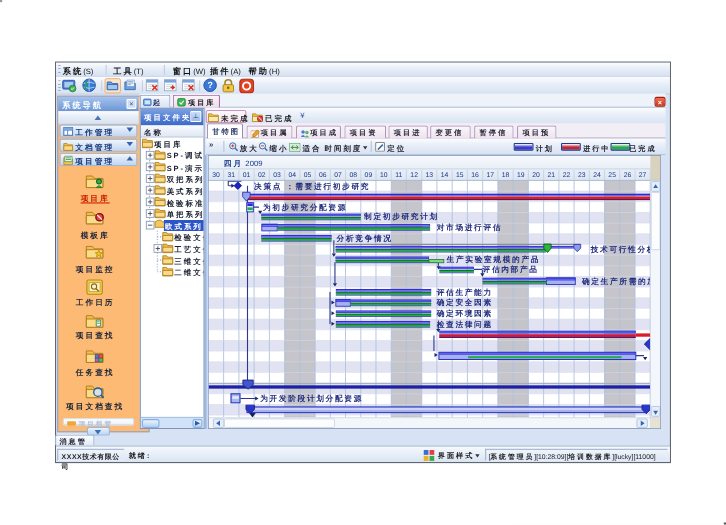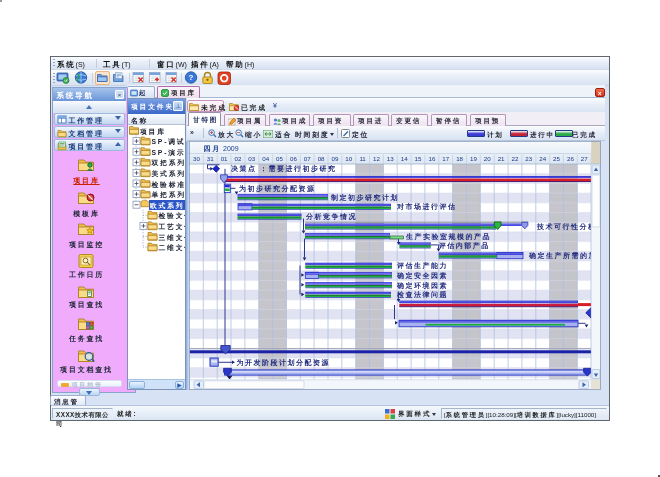--- a/index.html
+++ b/index.html
@@ -62,21 +62,21 @@
 <line x1="130.5" y1="3" x2="130.5" y2="13" stroke="#bcc8dc" stroke-width=".8"></line>
 <circle cx="140" cy="7.5" r="5.7" fill="#3a78d8" stroke="#1c4a94" stroke-width=".8"></circle>
           <text x="140" y="10.3" font-size="8" fill="#fff" text-anchor="middle" font-weight="bold" font-family="Liberation Sans">?</text>
 <path d="M153.5 7.5 v-2 a3 3 0 0 1 6 0 V7.5" fill="none" stroke="#a8821a" stroke-width="1.4"></path>
           <rect x="151.8" y="7" width="9.5" height="6.5" rx="1" fill="#f3c642" stroke="#a07c14" stroke-width=".8"></rect>
           <circle cx="156.5" cy="9.8" r="1.1" fill="#7a5c0c"></circle>
 <rect x="167" y="2" width="12.5" height="12.5" rx="2.5" fill="#e24222" stroke="#9c2410" stroke-width=".8"></rect>
           <circle cx="173.2" cy="8.2" r="3.3" fill="none" stroke="#fff" stroke-width="1.7"></circle>
 </svg>
 </div>
-<div class="ab" style="left:0.5px;top:30px;width:84px;height:306px;border:1px solid #89a4cc;background:#f0abfc">
+<div class="ab" style="left:0.5px;top:30px;width:84px;height:306px;border:1px solid #89a4cc;background:#fdba74">
 <div class="ab" style="left:0;top:0;width:73.5px;height:13px;background:linear-gradient(#a6c3ec,#6b96d8);color:#fff;font-weight:bold;font-size:7.5px;padding:2.5px 0 0 4px"><span class="cjk">系统导航</span><span class="ab" style="right:2px;top:2px;width:9px;height:9px;background:#cfdef4;border:1px solid #fff;border-radius:1px;font-size:6px;color:#345;text-align:center;line-height:8px;font-weight:normal">×</span></div>
 <div class="ab grad" style="left:0;top:13px;width:73.5px;height:12px;border-bottom:1px solid #d8e2f0">
           <div style="width:0;height:0;margin:4px auto 0;border-left:3.5px solid transparent;border-right:3.5px solid transparent;border-bottom:4px solid #4a74b8"></div>
         </div>
 <div class="ab nav-group" style="left:1px;top:25px;width:71.5px;height:12px;font-size:7px;padding:2px 0 0 14px">
 <svg class="ab" style="left:2px;top:1px" width="10" height="10" viewBox="0 0 10 10">
             <rect x="1" y="1" width="8" height="7" fill="#fff" stroke="#4a7ac0"></rect>
             <path d="M1 3.3h8M4.5 1v7" stroke="#4a7ac0" stroke-width=".8"></path>
             <rect x="1" y="1" width="8" height="2.3" fill="#7aa8e0"></rect>
           </svg><span class="cjk">工作管理</span>

